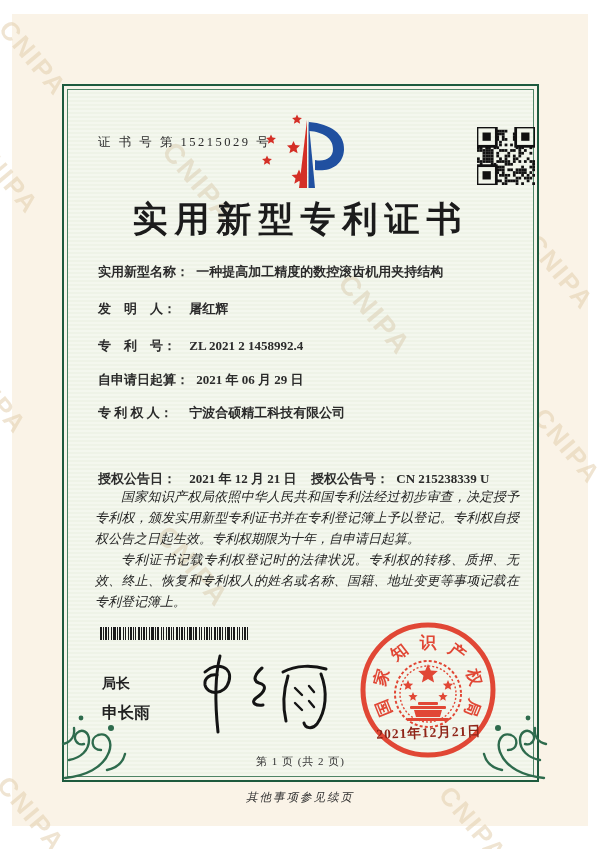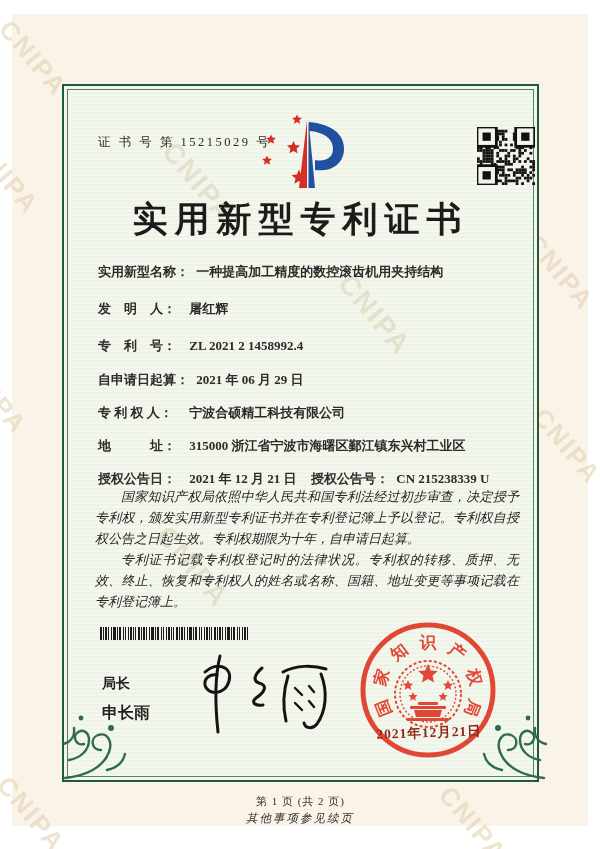--- a/index.html
+++ b/index.html
@@ -24,25 +24,25 @@
   .row .lbl{display:inline-block;min-width:84px;}
   .row .val{margin-left:4px;}
   .row2-right{position:absolute;left:213px;top:0;}
   #body-text{left:27px;top:396px;width:424px;font-size:13px;line-height:21px;
              font-style:italic;text-align:justify;color:#242424;}
   #body-text p{margin:0;text-indent:2em;}
   #director-title{left:34px;top:585px;font-family:"Liberation Sans","DejaVu Sans",sans-serif;
             font-weight:bold;font-size:14px;color:#222;}
   #director-name{left:34px;top:613px;font-family:"Liberation Sans","DejaVu Sans",sans-serif;
             font-weight:bold;font-size:16px;color:#222;}
-  #page-num{left:0;top:664px;width:100%;text-align:center;font-size:11px;color:#333;letter-spacing:1px;margin-top:40px;}
+  #page-num{left:0;top:664px;width:100%;text-align:center;font-size:11px;color:#333;letter-spacing:1px;}
   #seal-date{left:296px;top:634px;width:130px;text-align:center;font-size:13.5px;font-weight:bold;
              color:#8f2418;transform:rotate(-2deg);z-index:6;letter-spacing:1px;}
   #continuation{position:absolute;left:0;top:790px;width:100%;text-align:center;
-             font-size:11.5px;font-style:italic;color:#333;letter-spacing:2px;margin-top:21px;}
+             font-size:11.5px;font-style:italic;color:#333;letter-spacing:2px;}
   svg{display:block;}
 </style>
 </head>
 <body>
 
 <div id="page">
   <div id="sheet"></div>
 
   <span class="wm" style="left:16px;top:14px;">CNIPA</span>
   <span class="wm" style="left:-12px;top:132px;">CNIPA</span>
@@ -246,24 +246,20 @@
         <span class="val">ZL 2021 2 1458992.4</span>
       </div>
       <div class="abs row" style="top:281px;">
         <span class="lbl">自申请日起算：</span>
         <span class="val">2021 年 06 月 29 日</span>
       </div>
       <div class="abs row" style="top:314px;">
         <span class="lbl">专 利 权 人：</span>
         <span class="val">宁波合硕精工科技有限公司</span>
       </div>
-      <div class="abs row" style="top:347px;">
-        <span class="lbl">地　　　址：</span>
-        <span class="val">315000 浙江省宁波市海曙区鄞江镇东兴村工业区</span>
-      </div>
       <div class="abs row" style="top:380px;">
         <span class="lbl">授权公告日：</span>
         <span class="val">2021 年 12 月 21 日</span>
         <span class="row2-right">
           <span class="lbl" style="min-width:0;">授权公告号：</span>
           <span class="val">CN 215238339 U</span>
         </span>
       </div>
 
       <div class="abs" id="body-text">

